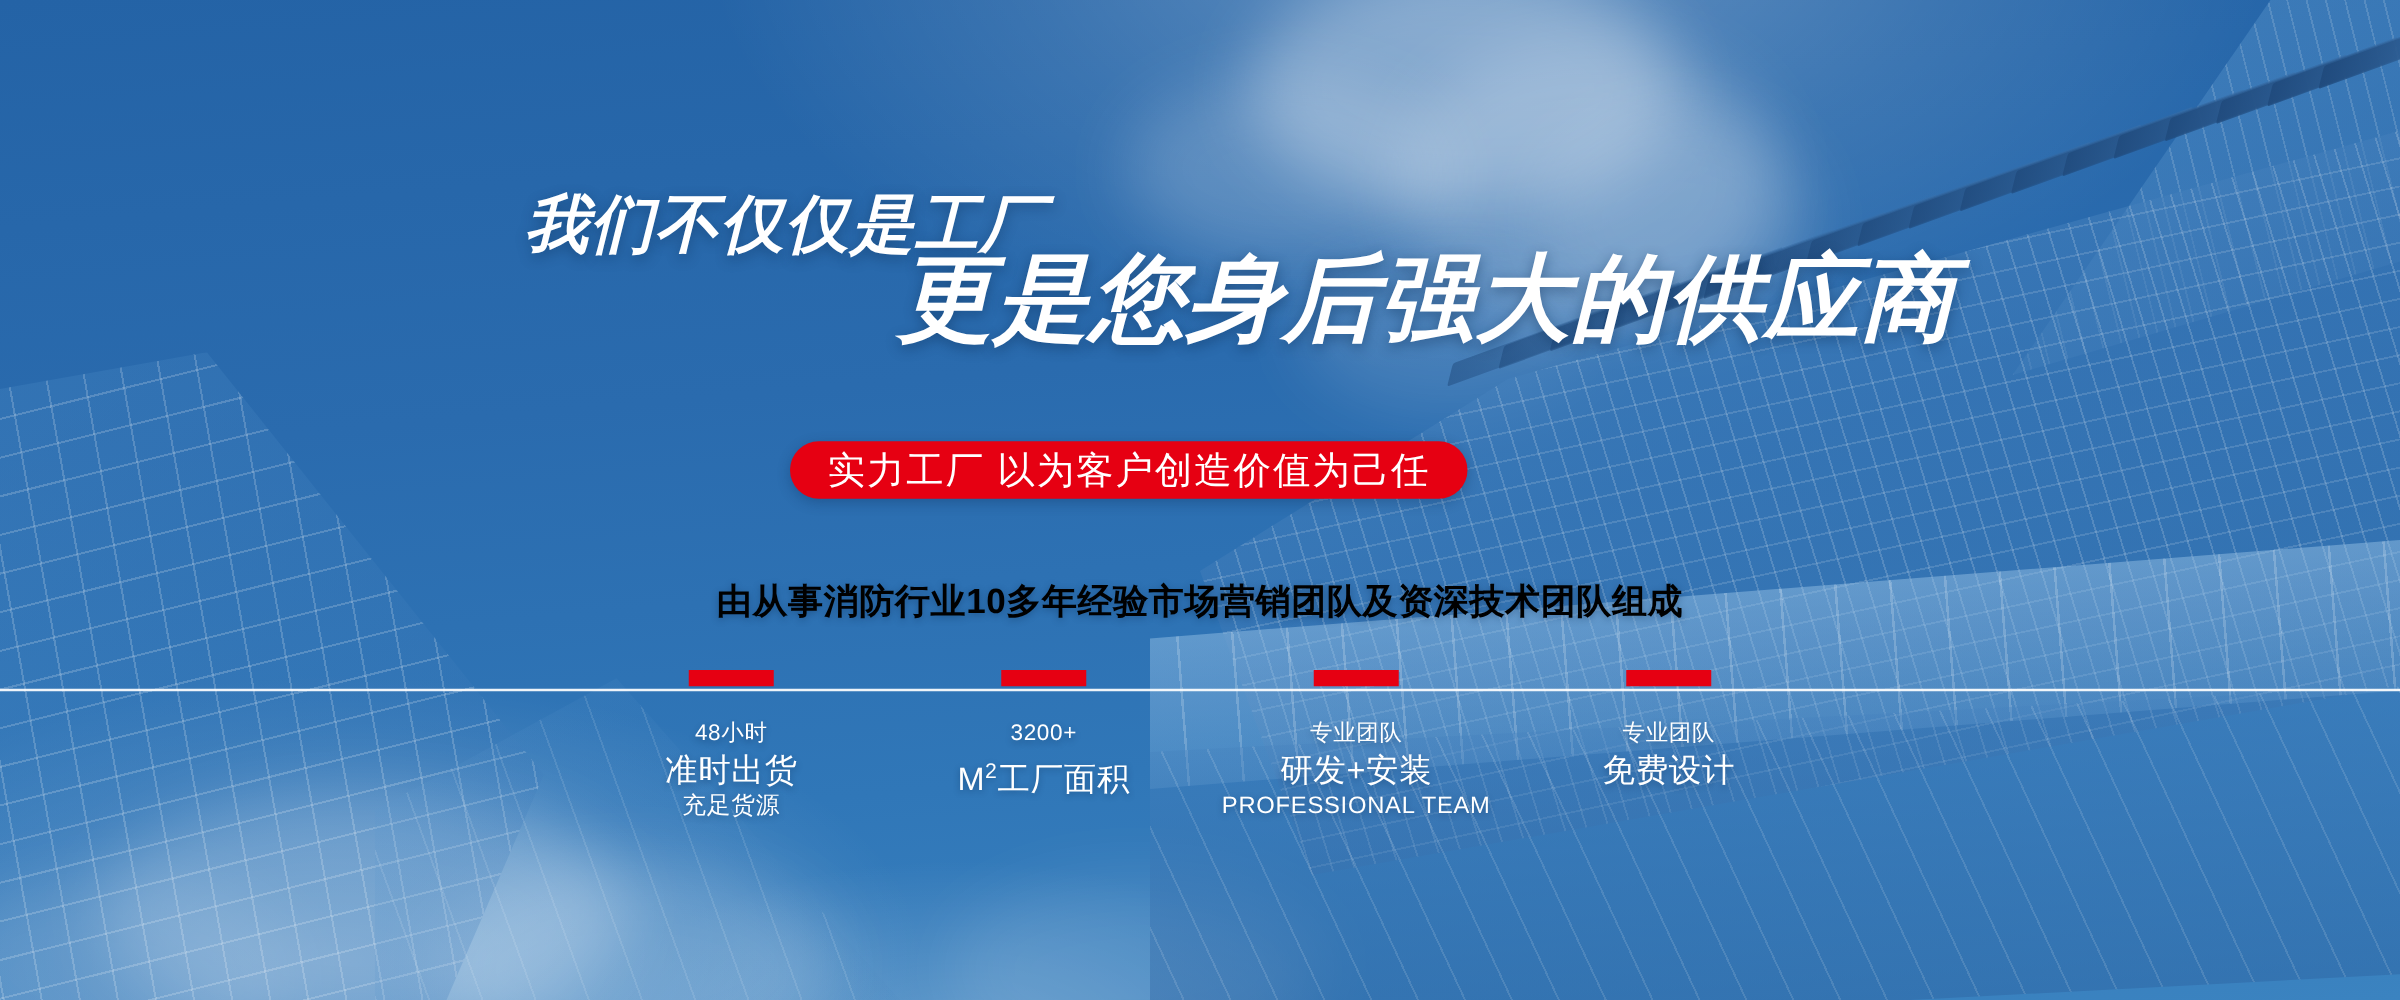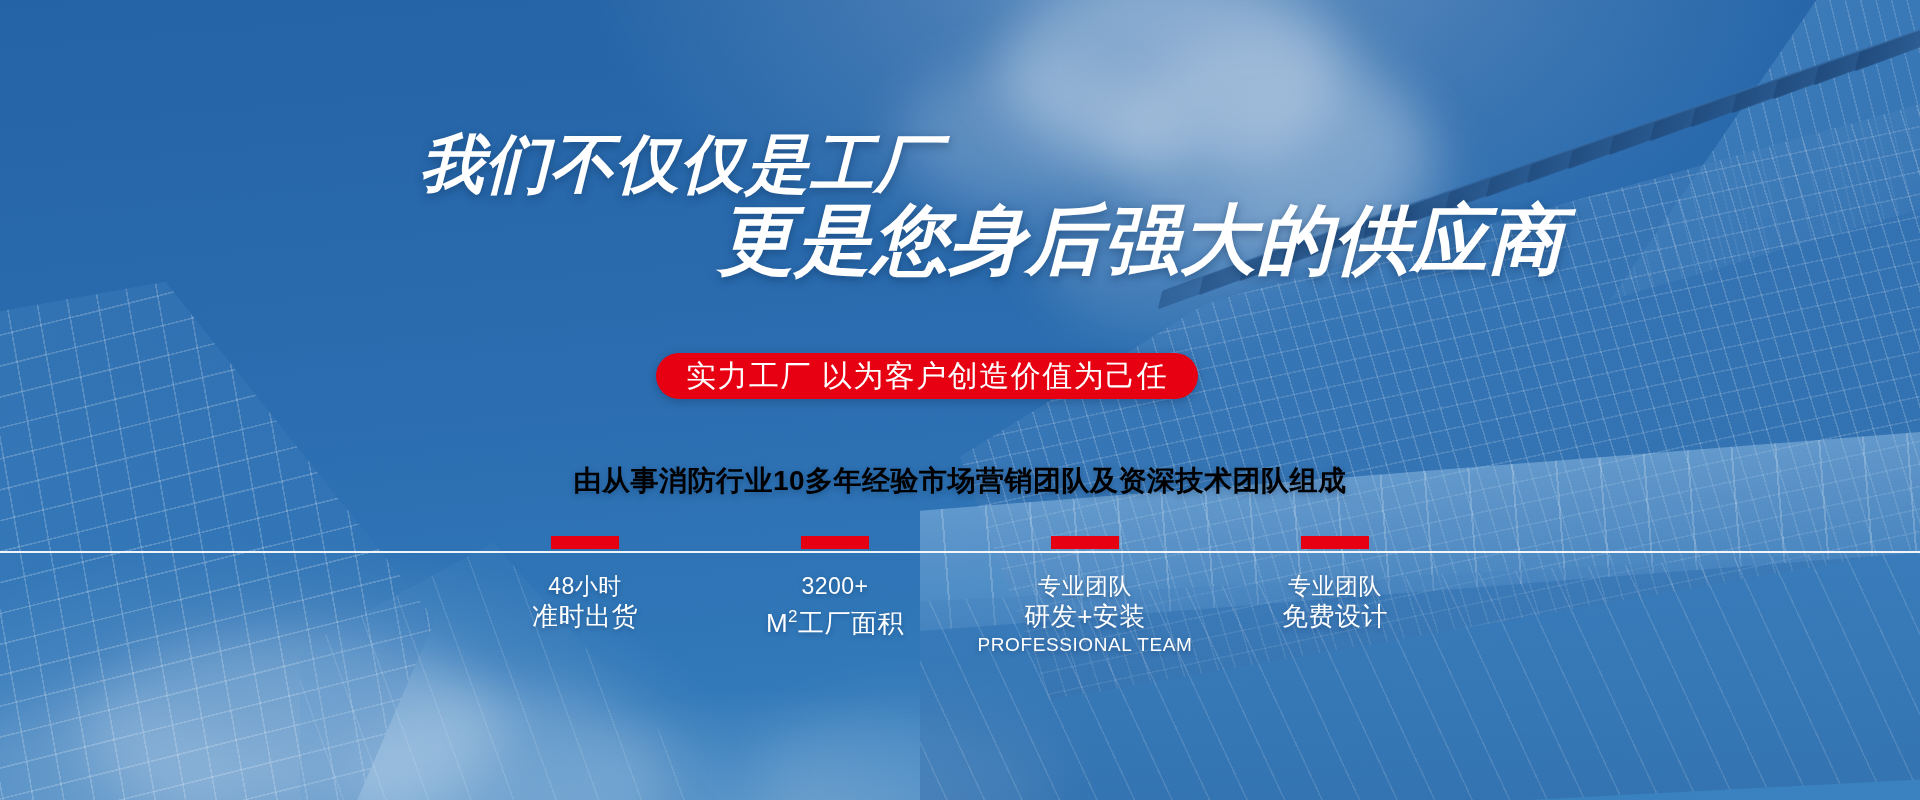--- a/index.html
+++ b/index.html
@@ -145,33 +145,33 @@
     color:#ffffff;
     font-weight:bold;
     font-style:italic;
     letter-spacing:1px;
     white-space:nowrap;
     text-shadow:0 3px 10px rgba(12,45,85,0.45);
     font-family:"Liberation Sans", sans-serif;
   }
   .h-line1 {
     position:absolute;
-    left:420px; top:124px;
-    font-size:64px; line-height:80px;
+    left:420px; top:140px;
+    font-size:51px; line-height:80px;
   }
   .h-line2 {
     position:absolute;
     left:718px; top:200px;
     font-size:76px; line-height:80px;
   }
 
   
   .badge {
     position:absolute;
-    left:656px; top:353px;
+    left:632px; top:353px;
     height:46px;
     padding:0 30px;
     display:flex; align-items:center; justify-content:center;
     background:#e60012;
     border-radius:26px;
     color:#ffffff;
     font-size:30px;
     font-weight:normal;
     letter-spacing:1.5px;
     white-space:nowrap;
@@ -211,21 +211,21 @@
     width:250px;
     text-align:center;
     color:#ffffff;
   }
   .feature .redbar {
     width:68px; height:13px;
     background:#e60012;
     margin:0 auto 22px auto;
   }
   .feature .f1 {
-    font-size:23px;
+    font-size:18px;
     line-height:30px;
     letter-spacing:0.5px;
     white-space:nowrap;
     text-shadow:0 2px 5px rgba(12,45,85,0.40);
   }
   .feature .f2 {
     font-size:26px;
     line-height:31px;
     letter-spacing:0.5px;
     white-space:nowrap;
@@ -298,20 +298,21 @@
     <div class="subhead">由从事消防行业10多年经验市场营销团队及资深技术团队组成</div>
 
     <div class="divider"></div>
 
     <div class="features">
 
       <div class="feature">
         <div class="redbar"></div>
         <div class="f1">48小时</div>
         <div class="f2">准时出货</div>
+        <div class="f3">充足货源</div>
       </div>
 
       <div class="feature">
         <div class="redbar"></div>
         <div class="f1">3200+</div>
         <div class="f2"><span>M</span><sup>2</sup><span>工厂面积</span></div>
       </div>
 
       <div class="feature">
         <div class="redbar"></div>

